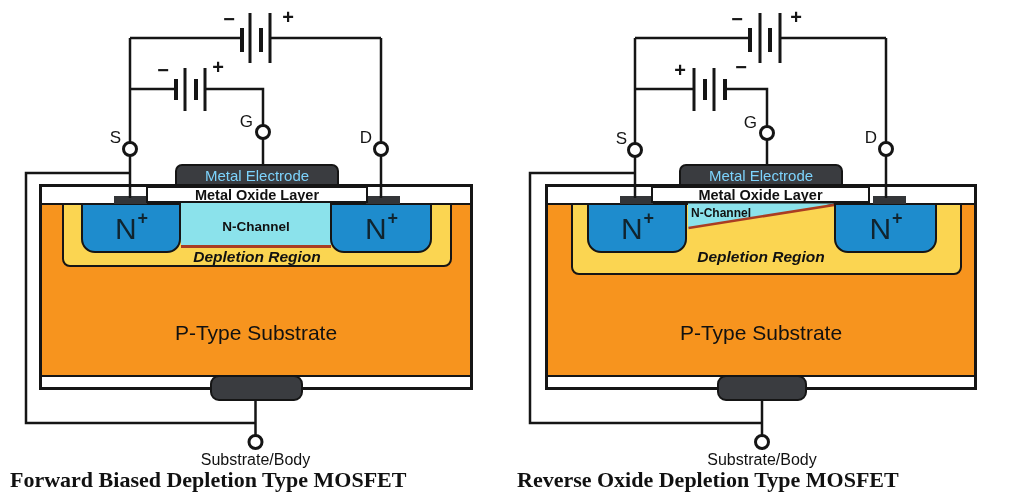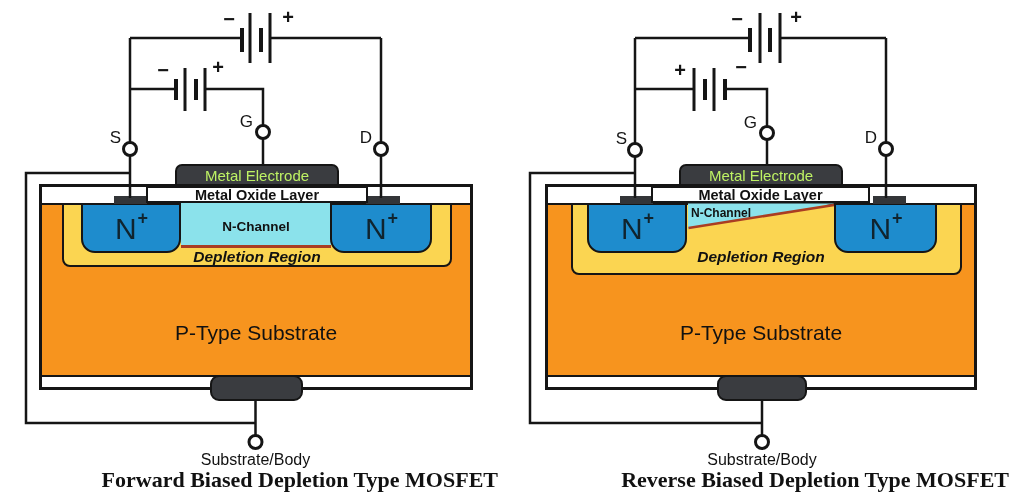--- a/index.html
+++ b/index.html
@@ -12,30 +12,30 @@
   .orange{background:#F7941E;border-top:2px solid #151515;border-bottom:2px solid #151515;z-index:1;}
   .yellow{background:#FBD551;border:2px solid #151515;border-radius:0 0 8px 8px;z-index:2;}
   .chan{background:#8BE2EB;border-bottom:3px solid #AA3D22;z-index:3;}
   .well{background:#1E8CCD;border:2px solid #151515;border-radius:0 0 14px 14px;z-index:4;
         display:flex;align-items:center;justify-content:center;}
   .np{font-size:30px;font-weight:400;color:#10242e;line-height:1;}
   .np sup{font-size:18px;font-weight:700;position:relative;top:-4px;left:1px;}
   .oxide{background:#ffffff;border:2px solid #151515;z-index:5;text-align:center;
          font-size:14.5px;font-weight:700;line-height:14px;}
   .electrode{background:#3A3C40;border:2px solid #151515;border-radius:7px 7px 0 0;z-index:5;
-             text-align:center;color:#bef264;font-size:15px;line-height:19px;}
+             text-align:center;color:#7dd3fc;font-size:15px;line-height:19px;}
   .pad{background:#333538;z-index:5;}
   .contact{background:#3A3C40;border:2px solid #151515;border-radius:9px;z-index:6;}
   .lbl{z-index:7;text-align:center;}
   .lbl-chan{font-size:13.5px;font-weight:700;}
   .lbl-chan-sm{font-size:12px;font-weight:700;text-align:left;z-index:7;}
   .lbl-dep{font-size:15.5px;font-weight:700;font-style:italic;}
   .lbl-sub{font-size:21px;font-weight:400;}
   .lbl-body{font-size:16px;}
-  .title{font-family:"Liberation Serif",serif;font-size:22px;font-weight:700;z-index:7;text-align:right;}
+  .title{font-family:"Liberation Serif",serif;font-size:22px;font-weight:700;z-index:7;text-align:left;}
   svg.wires{position:absolute;left:0;top:0;z-index:8;pointer-events:none;}
   svg.wedge{position:absolute;left:0;top:0;z-index:3;pointer-events:none;}
   svg text.term{font-family:"Liberation Sans",sans-serif;font-size:17px;fill:#151515;}
   svg text.sign{font-family:"Liberation Sans",sans-serif;font-size:20px;font-weight:700;fill:#151515;}
 </style>
 </head>
 <body>
 
 <div id="canvas">
 
@@ -120,21 +120,21 @@
     <div class="abs pad" style="left:108px;top:196px;width:33px;height:8px;"></div>
     <div class="abs pad" style="left:361px;top:196px;width:33px;height:8px;"></div>
     <div class="abs oxide" style="left:139px;top:186px;width:219px;height:17px;">Metal Oxide Layer</div>
     <div class="abs electrode" style="left:167px;top:164px;width:164px;height:22px;">Metal Electrode</div>
     <div class="abs contact" style="left:205px;top:375px;width:90px;height:26px;"></div>
 
     <div class="abs lbl-chan-sm abs" style="left:179px;top:206px;width:90px;">N-Channel</div>
     <div class="abs lbl lbl-dep" style="left:140px;top:248px;width:218px;">Depletion Region</div>
     <div class="abs lbl lbl-sub" style="left:36px;top:321px;width:426px;">P-Type Substrate</div>
     <div class="abs lbl lbl-body" style="left:170px;top:451px;width:160px;">Substrate/Body</div>
-    <div class="abs title" style="left:5px;top:467px;width:492px;">Reverse Biased Depletion Type MOSFET</div>
+    <div class="abs title" style="left:5px;top:467px;width:492px;">Reverse Oxide Depletion Type MOSFET</div>
 
     <svg class="wires" width="512" height="503" viewBox="0 0 512 503">
       <g stroke="#151515" stroke-width="2.5" fill="none">
         <path d="M123,38 H238 M268,38 H374"></path>
         <path d="M123,89 H182 M213,89 H255 V126"></path>
         <path d="M123,38 V143 M123,157 V198"></path>
         <path d="M374,38 V142 M374,156 V198"></path>
         <path d="M255,140 V166"></path>
         <path d="M123,173 H18 V423 H250 M250,401 V435"></path>
       </g>

